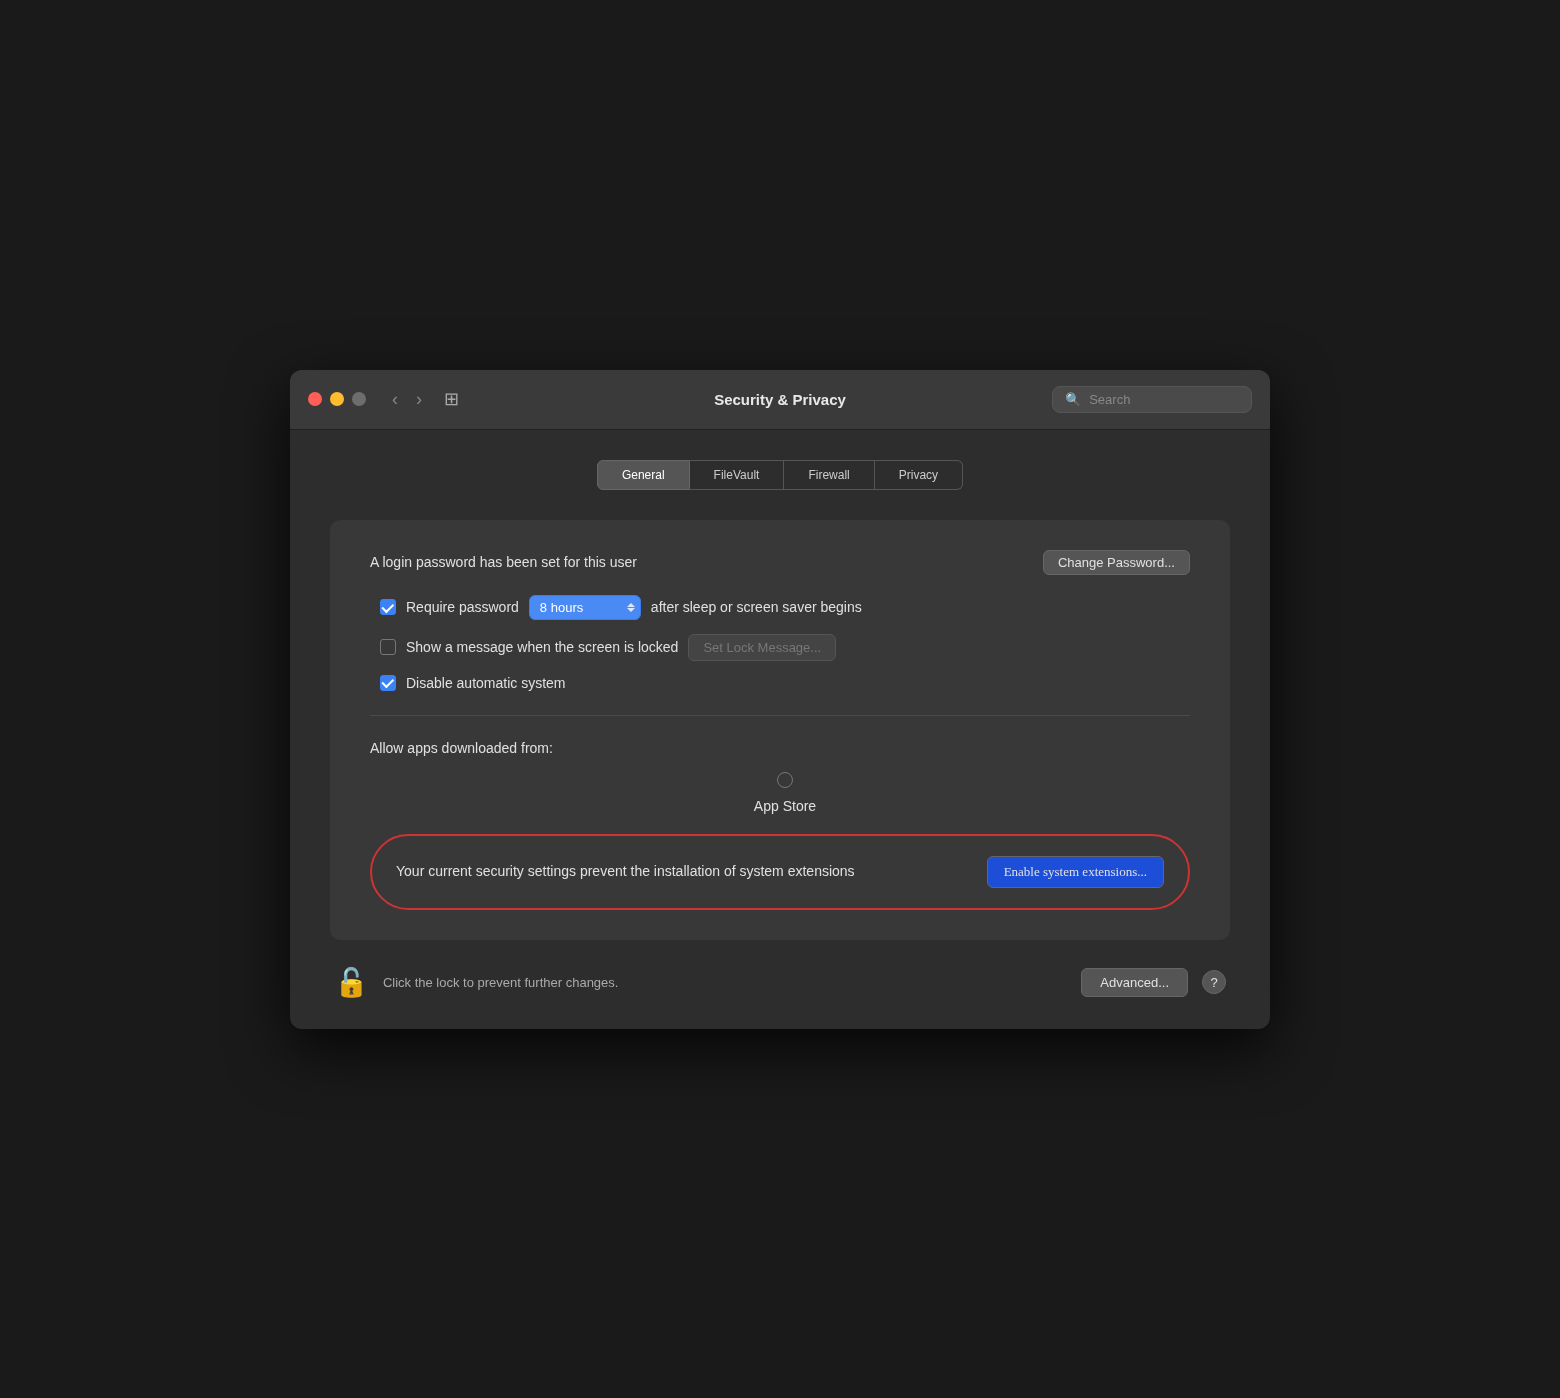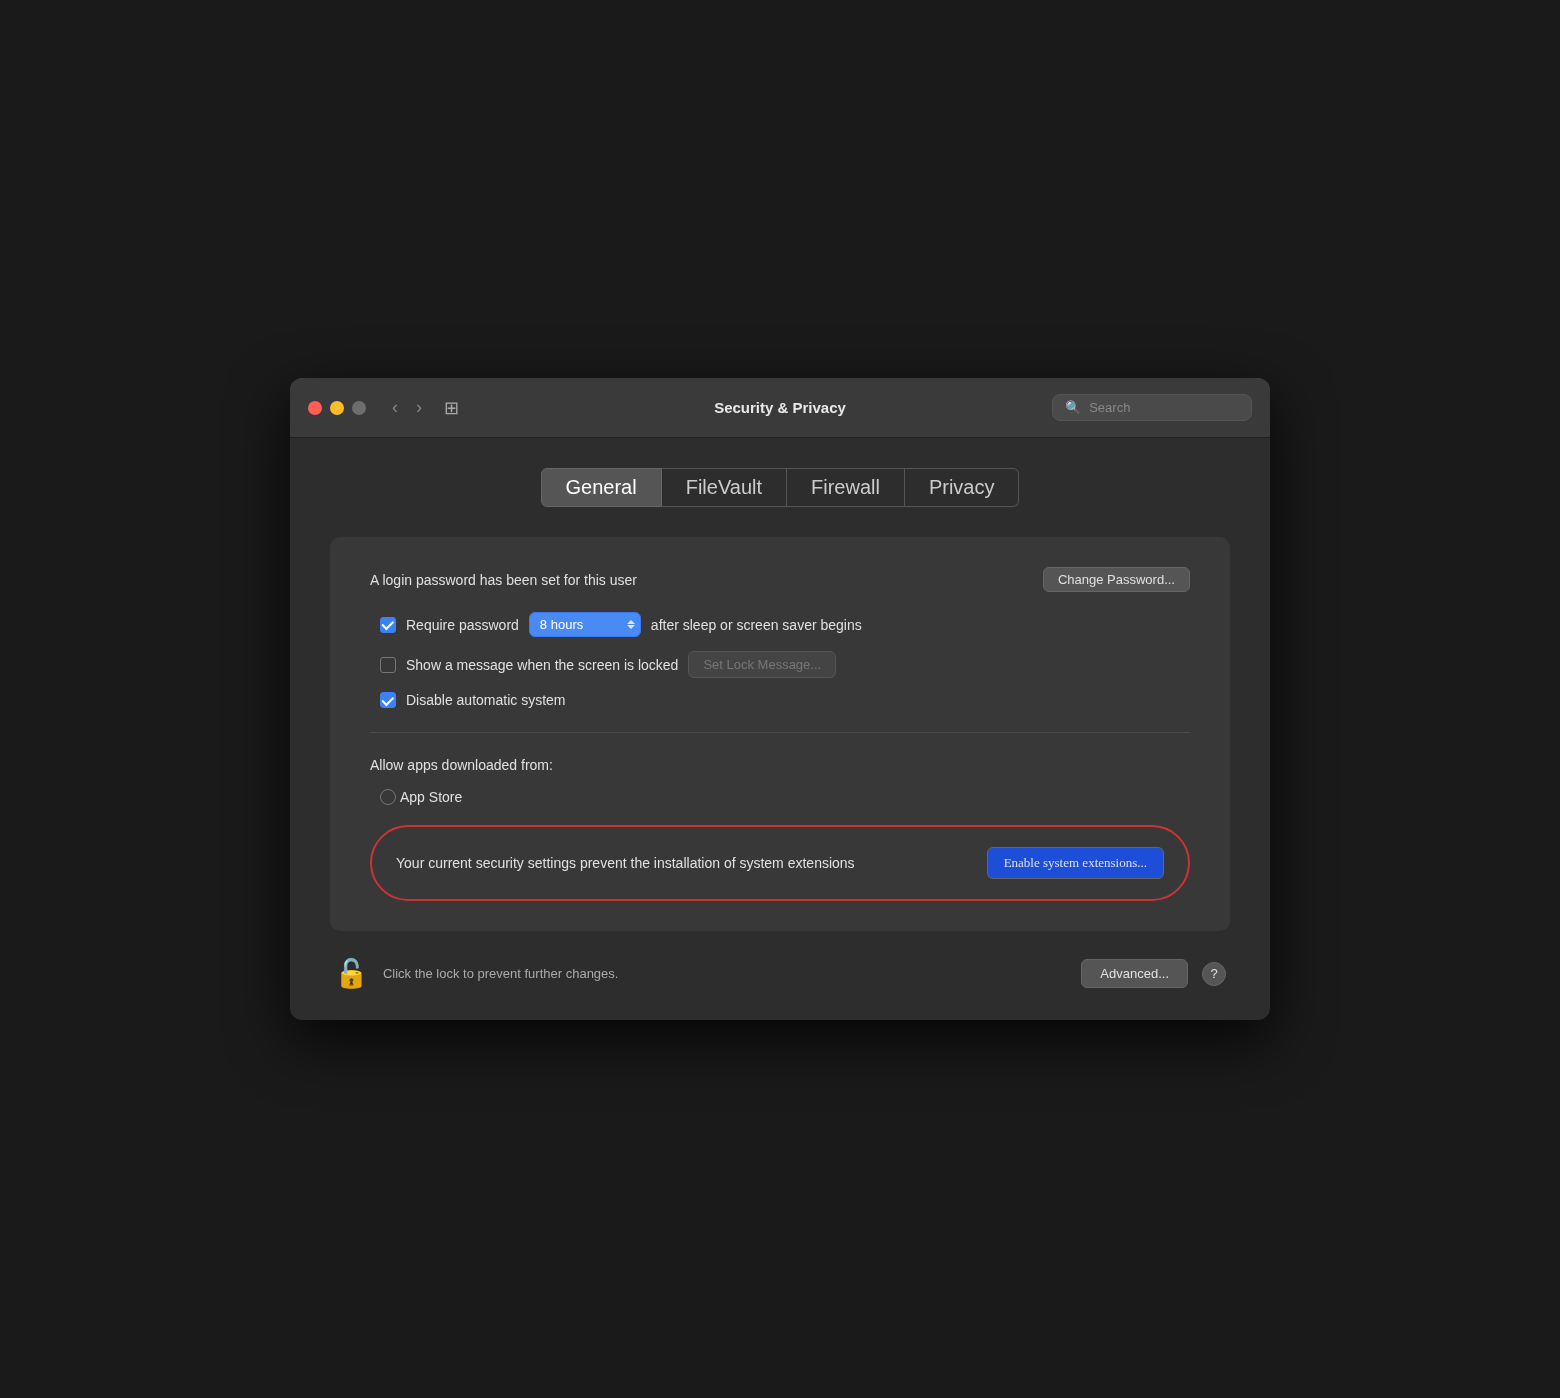--- a/index.html
+++ b/index.html
@@ -99,21 +99,21 @@
       display: flex;
       justify-content: center;
       gap: 0;
       margin-bottom: 30px;
     }
     .tab {
       background: none;
       border: 1px solid #555;
       color: #ccc;
       padding: 7px 24px;
-      font-size: 20px;
+      font-size: 12px;
       cursor: pointer;
       font-family: inherit;
     }
     .tab:first-child { border-radius: 6px 0 0 6px; }
     .tab:last-child { border-radius: 0 6px 6px 0; }
     .tab + .tab { border-left: none; }
     .tab.active {
       background: #555;
       color: #fff;
       border-color: #666;
@@ -232,23 +232,24 @@
     }
     
     .download-title {
       color: #e0e0e0;
       font-size: 14px;
       margin-bottom: 16px;
     }
     .radio-row {
       display: flex;
       align-items: center;
-      gap: 4px;
+      gap: 10px;
       margin-bottom: 12px;
       margin-left: 10px;
+      flex-direction: column;
     }
     .radio {
       width: 16px;
       height: 16px;
       border-radius: 50%;
       border: 1.5px solid #777;
       display: flex;
       align-items: center;
       justify-content: center;
       flex-shrink: 0;

